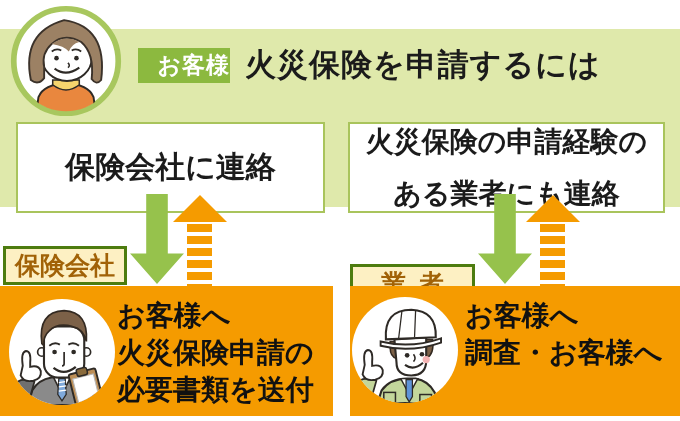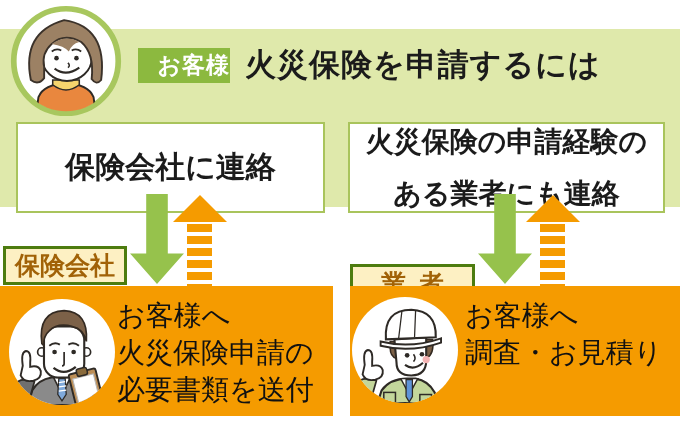--- a/index.html
+++ b/index.html
@@ -54,21 +54,21 @@
     display:flex;align-items:center;justify-content:center;font-weight:bold;font-size:25px;
   }
   .tag-insurer{left:3px;top:246px;width:124px;height:39px;}
   .tag-contractor{left:350px;top:264px;width:125px;height:39px;}
   .tag-contractor .tag-text{letter-spacing:.5em;text-indent:.5em;}
   
   .panel{background:#f59b00;}
   .panel-left{left:0;top:286px;width:333px;height:130px;}
   .panel-right{left:350px;top:286px;width:330px;height:130px;}
   .panel-lines{
-    font-size:28px;font-weight:normal;color:#111;line-height:37px;white-space:nowrap;
+    font-size:28px;font-weight:bold;color:#111;line-height:37px;white-space:nowrap;
   }
   .pl-left{left:117px;top:297px;}
   .pl-right{left:465px;top:297px;}
   
   .avatar-woman{left:9px;top:4px;width:114px;height:114px;}
   .avatar-man{left:9px;top:299px;width:106px;height:106px;}
   .avatar-worker{left:352px;top:297px;width:106px;height:106px;}
   svg{display:block;width:100%;height:100%;}
 </style>
 </head>
@@ -198,16 +198,16 @@
     </svg>
   </div>
 
   <div class="abs panel-lines pl-left">
     <div>お客様へ</div>
     <div>火災保険申請の</div>
     <div>必要書類を送付</div>
   </div>
   <div class="abs panel-lines pl-right">
     <div>お客様へ</div>
-    <div>調査・お見積り</div>
+    <div>調査・お客様へ</div>
   </div>
 
 </div>
 
 </body></html>

